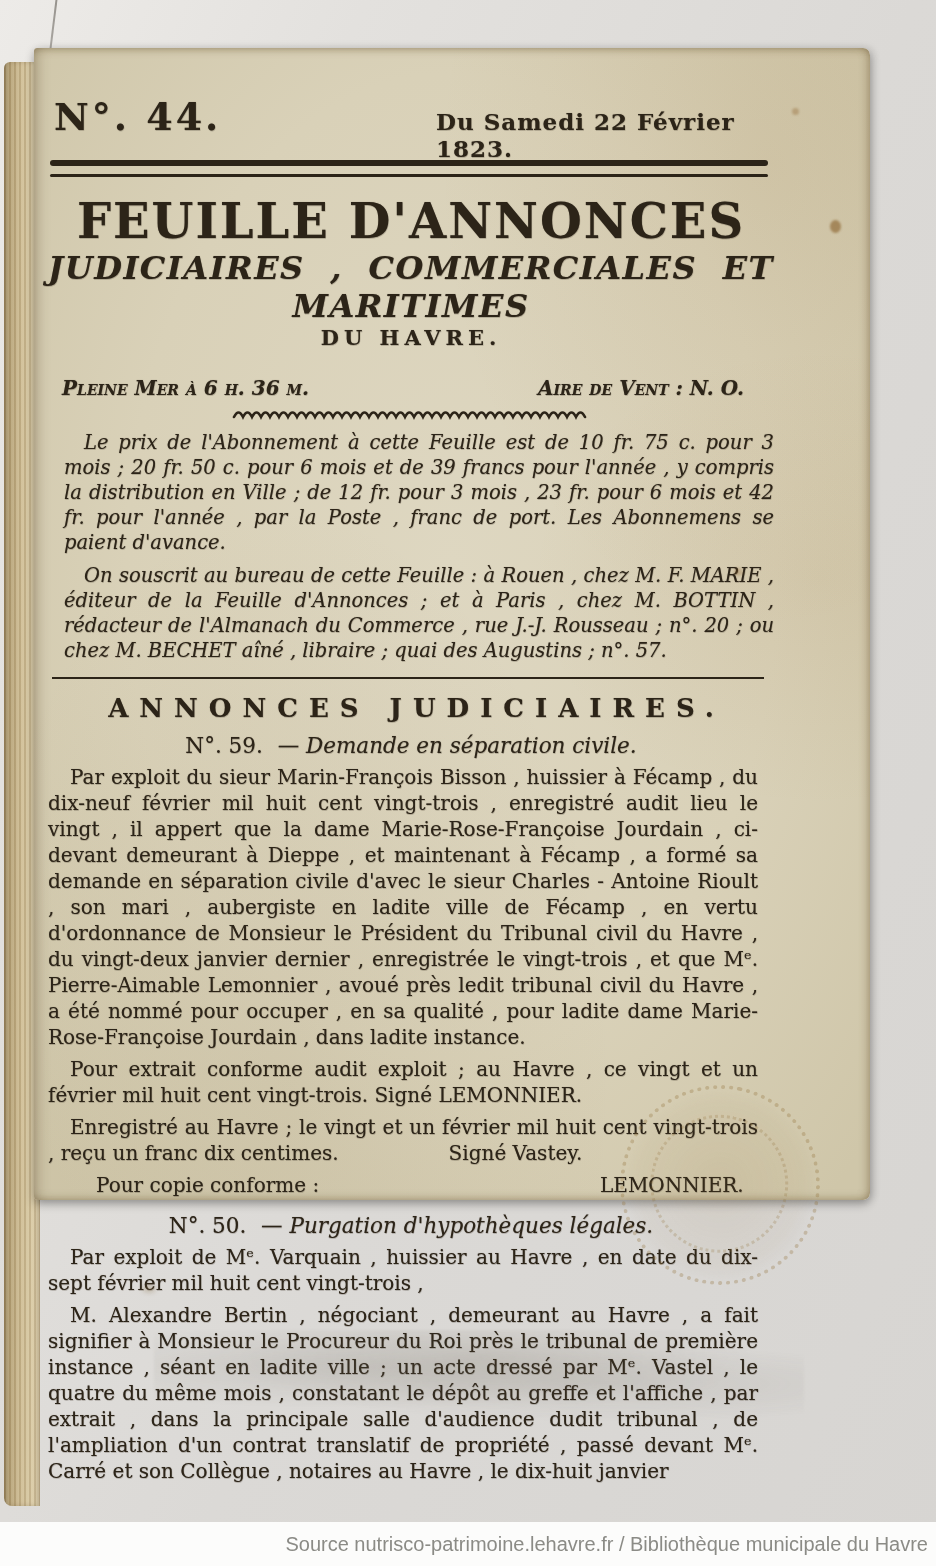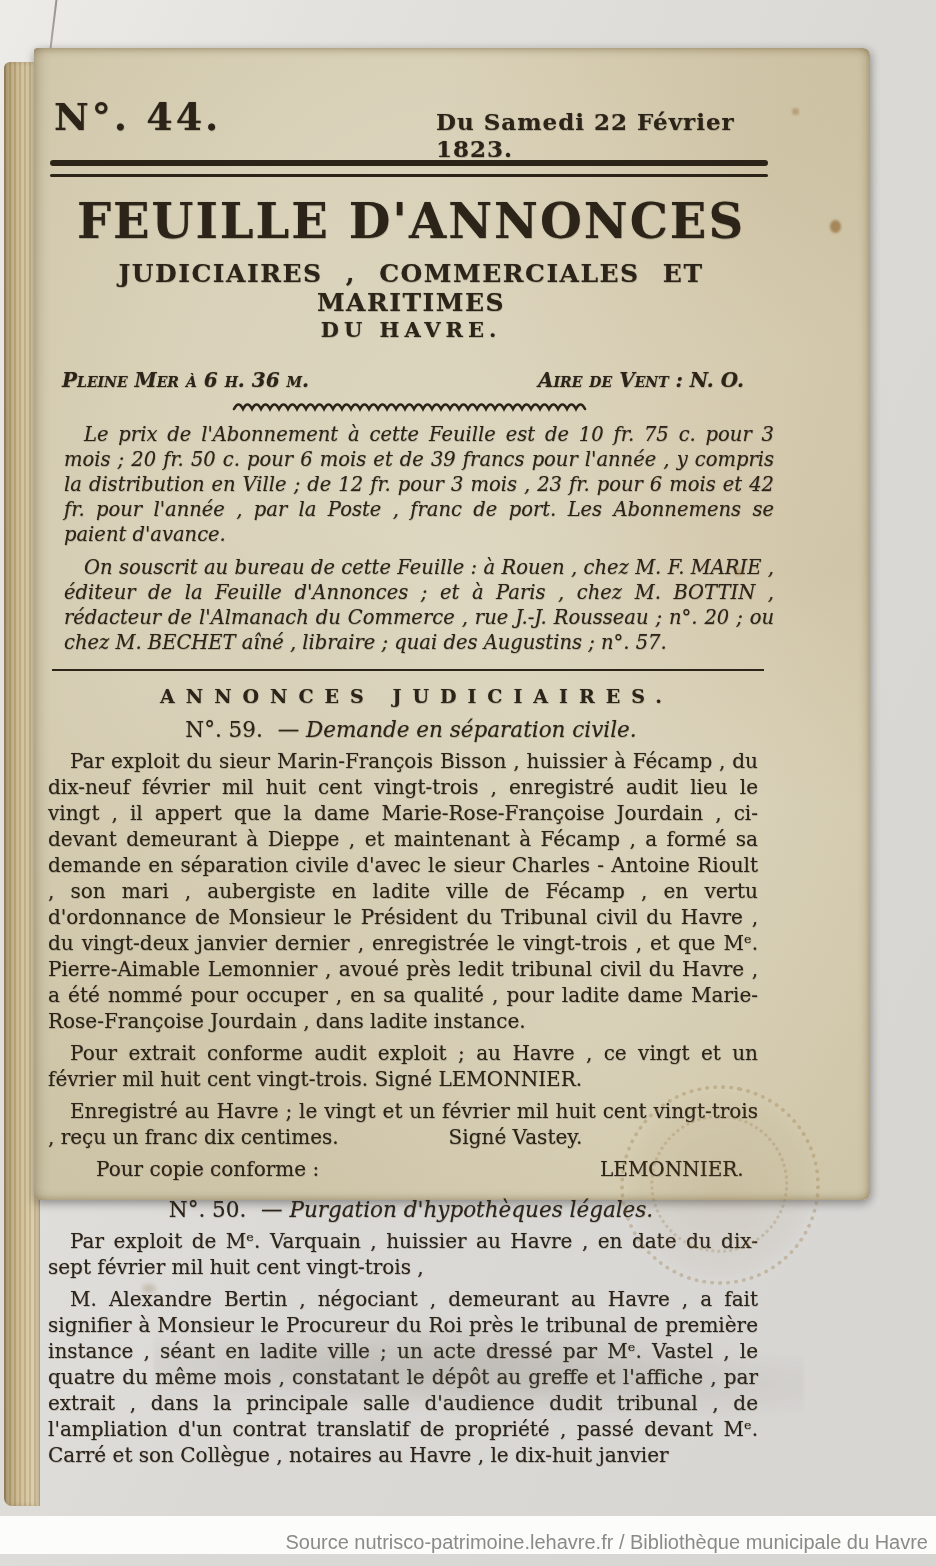--- a/index.html
+++ b/index.html
@@ -45,31 +45,31 @@
   .header-row{position:relative; height:112px;}
   .issue{position:absolute; left:6px; top:46px; font-size:38px; font-weight:bold; letter-spacing:3px;}
   .dateline{position:absolute; left:348px; top:60px; font-size:23px; font-weight:bold; letter-spacing:1px;margin-left:40px;}
   .rule{background:#2c2418; border:0; margin:0;}
   .rule.thick{height:6px; width:718px; margin-left:2px; border-radius:3px;}
   .rule.thin2{height:3px; width:718px; margin:8px 0 0 2px; border-radius:2px;}
   .rule.thin{height:2px; width:712px; margin:14px 0 0 4px;}
   
   .masthead{text-align:center;}
   .mast1{margin-top:16px; font-size:48px; font-weight:bold; letter-spacing:2px;}
-  .mast2{margin-top:10px; font-size:25px; font-weight:bold; letter-spacing:1.5px; word-spacing:13px;}
+  .mast2{font-size:32px; font-weight:bold; letter-spacing:1.5px; word-spacing:13px;font-style:italic;}
   .mast3{margin-top:0; font-size:21px; font-weight:bold; letter-spacing:5px;}
   
   .tide-row{display:flex; justify-content:space-between; margin-top:26px; padding:0 30px 0 14px;
     font-style:italic; font-weight:bold; font-size:20px; font-variant:small-caps;text-align:center;}
   .squiggle{display:block; margin:8px auto 0 auto;}
   
   .sub p{margin:8px 0 0 16px; font-style:italic; font-size:19.5px; line-height:25px;
     text-align:justify; text-indent:20px;}
   
-  .section-heading{margin-top:14px; text-align:center; font-size:19px; font-weight:bold;
+  .section-heading{margin-top:14px; text-align:center; font-size:26px; font-weight:bold;
     letter-spacing:11px; text-indent:11px;}
   .art-title{margin-top:10px; text-align:center; font-size:21.5px;}
   .art-title .num{font-style:normal;}
   .art-title .ttl{font-style:italic; margin-left:8px;margin-top:32px;}
   .body p{margin:6px 16px 0 0; font-size:20px; line-height:26px; text-align:justify; text-indent:22px;}
   .inline-sign{margin-left:110px;}
   .copy-row{position:relative; margin:6px 0 0 0; font-size:20px; line-height:27px; height:27px;}
   .copy-row .lbl{margin-left:48px;}
   .copy-row .sig{position:absolute; left:552px; top:0;}
   
@@ -91,22 +91,22 @@
   .smudge{
     position:absolute; left:120px; top:1282px; width:650px; height:90px;
     background:
       radial-gradient(ellipse at 30% 40%, rgba(105,100,88,.14), transparent 55%),
       radial-gradient(ellipse at 70% 60%, rgba(105,100,88,.12), transparent 50%),
       radial-gradient(ellipse at 50% 30%, rgba(90,80,60,.10), transparent 60%);
     filter:blur(1px);
   }
   
   .caption-bar{
-    position:absolute; left:0; bottom:12px; width:936px; height:38px; background:#fcfcfb;
-    display:flex; align-items:flex-end; justify-content:flex-end;
+    position:absolute; left:0; bottom:0; width:936px; height:44px; background:#fcfcfb;
+    display:flex; align-items:center; justify-content:flex-end;
   }
   .caption-bar span{
     font-family:"Liberation Sans","DejaVu Sans",sans-serif; font-size:20px; color:#8b8b86;
     padding-right:8px; white-space:nowrap;
   }
 </style>
 </head>
 <body>
 
 <div class="scene">

